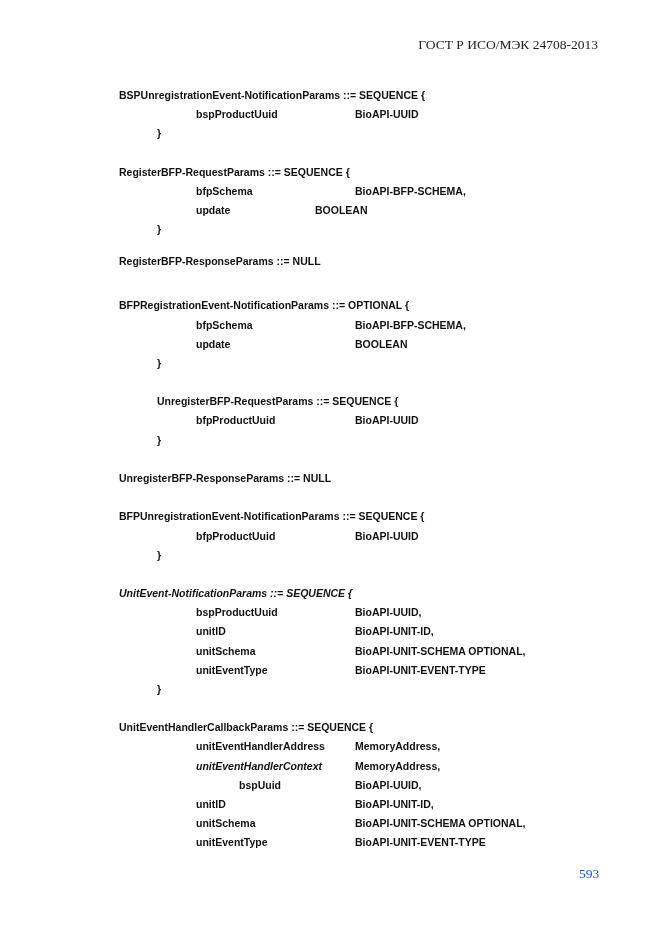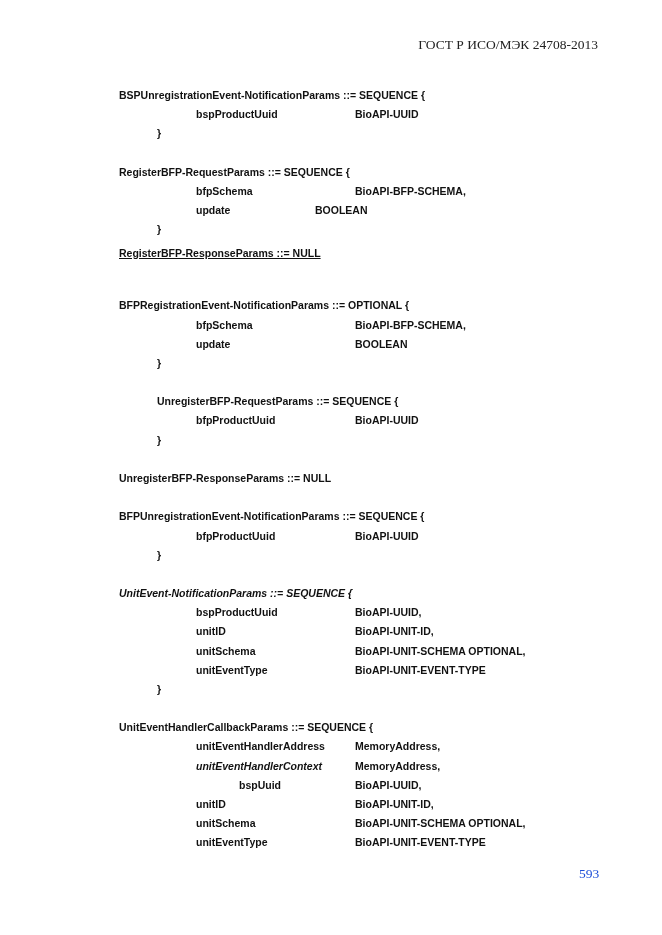--- a/index.html
+++ b/index.html
@@ -26,21 +26,21 @@
     <div class="line" style="top: 89px; left: 119px;">BSPUnregistrationEvent-NotificationParams ::= SEQUENCE {</div>
     <div class="line" style="top: 108px; left: 196px;">bspProductUuid</div>
     <div class="line" style="top: 108px; left: 355px;">BioAPI-UUID</div>
     <div class="line" style="top: 127px; left: 157px;">}</div>
     <div class="line" style="top: 166px; left: 119px;">RegisterBFP-RequestParams ::= SEQUENCE {</div>
     <div class="line" style="top: 185px; left: 196px;">bfpSchema</div>
     <div class="line" style="top: 185px; left: 355px;">BioAPI-BFP-SCHEMA,</div>
     <div class="line" style="top: 204px; left: 196px;">update</div>
     <div class="line" style="top: 204px; left: 315px;">BOOLEAN</div>
     <div class="line" style="top: 223px; left: 157px;">}</div>
-    <div class="line" style="top: 247px; left: 119px; text-decoration: underline;">RegisterBFP-ResponseParams ::= NULL</div>
+    <div class="line" style="top: 255px; left: 119px;">RegisterBFP-ResponseParams ::= NULL</div>
     <div class="line" style="top: 299px; left: 119px;">BFPRegistrationEvent-NotificationParams ::= OPTIONAL {</div>
     <div class="line" style="top: 319px; left: 196px;">bfpSchema</div>
     <div class="line" style="top: 319px; left: 355px;">BioAPI-BFP-SCHEMA,</div>
     <div class="line" style="top: 338px; left: 196px;">update</div>
     <div class="line" style="top: 338px; left: 355px;">BOOLEAN</div>
     <div class="line" style="top: 357px; left: 157px;">}</div>
     <div class="line" style="top: 395px; left: 157px;">UnregisterBFP-RequestParams ::= SEQUENCE {</div>
     <div class="line" style="top: 414px; left: 196px;">bfpProductUuid</div>
     <div class="line" style="top: 414px; left: 355px;">BioAPI-UUID</div>
     <div class="line" style="top: 434px; left: 157px;">}</div>

